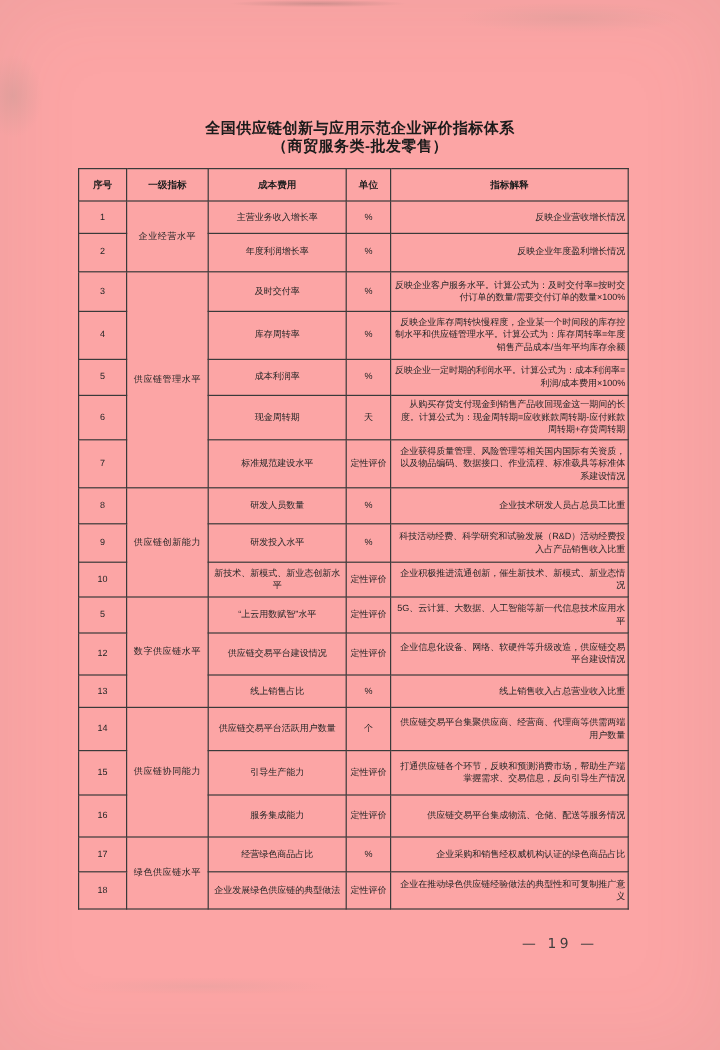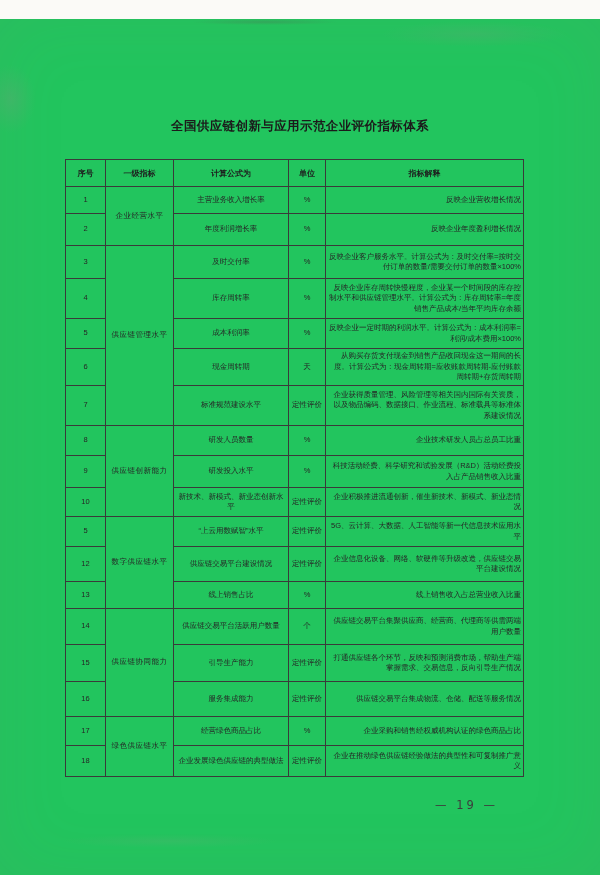--- a/index.html
+++ b/index.html
@@ -2,22 +2,22 @@
 <html><head>
 <meta charset="utf-8">
 <style>
   html,body{margin:0;padding:0;}
   body{
     width:600px;height:875px;position:relative;overflow:hidden;
     background:#fbfaf7;
     font-family:"Liberation Sans","DejaVu Sans",sans-serif;
     color:#222;
   }
-  .page{position:absolute;inset:0;background:#22c55e;
-    box-shadow:inset 0 0 70px rgba(125,118,105,.10);margin-top:19px;}
+  .page{position:absolute;inset:0;background:#fca5a5;
+    box-shadow:inset 0 0 70px rgba(125,118,105,.10);}
   .smudge{position:absolute;pointer-events:none;}
   .smudge.s1{left:190px;top:0;width:150px;height:6px;
     background:radial-gradient(ellipse at center,rgba(90,88,82,.25),rgba(90,88,82,0) 70%);}
   .smudge.s2{left:380px;top:2px;width:190px;height:26px;
     background:radial-gradient(ellipse at center,rgba(150,145,135,.16),rgba(150,145,135,0) 70%);}
   .smudge.s3{left:-14px;top:45px;width:50px;height:70px;
     background:radial-gradient(ellipse at center,rgba(150,145,135,.22),rgba(150,145,135,0) 70%);}
   .smudge.s4{left:60px;top:815px;width:220px;height:14px;
     background:radial-gradient(ellipse at center,rgba(160,155,145,.12),rgba(160,155,145,0) 70%);}
 
@@ -42,35 +42,36 @@
 <body>
 
 <div class="page">
   <div class="smudge s1"></div>
   <div class="smudge s2"></div>
   <div class="smudge s3"></div>
   <div class="smudge s4"></div>
 
   <div class="title">
     <div>全国供应链创新与应用示范企业评价指标体系</div>
+    <div>（商贸服务类-批发零售）</div>
   </div>
 
   <table class="idx">
     <colgroup>
       <col style="width:40px">
         <col style="width:68px">
         <col style="width:115px">
         <col style="width:37px">
         <col style="width:198px">
     </colgroup>
     <tbody>
       <tr style="height:27px">
         <th>序号</th>
         <th>一级指标</th>
-        <th>计算公式为</th>
+        <th>成本费用</th>
         <th>单位</th>
         <th>指标解释</th>
       </tr>
       <tr style="height:27px">
         <td class="c">1</td>
         <td class="c group" rowspan="2">企业经营水平</td>
         <td class="c">主营业务收入增长率</td>
         <td class="c">%</td>
         <td class="expl">反映企业营收增长情况</td>
       </tr>

